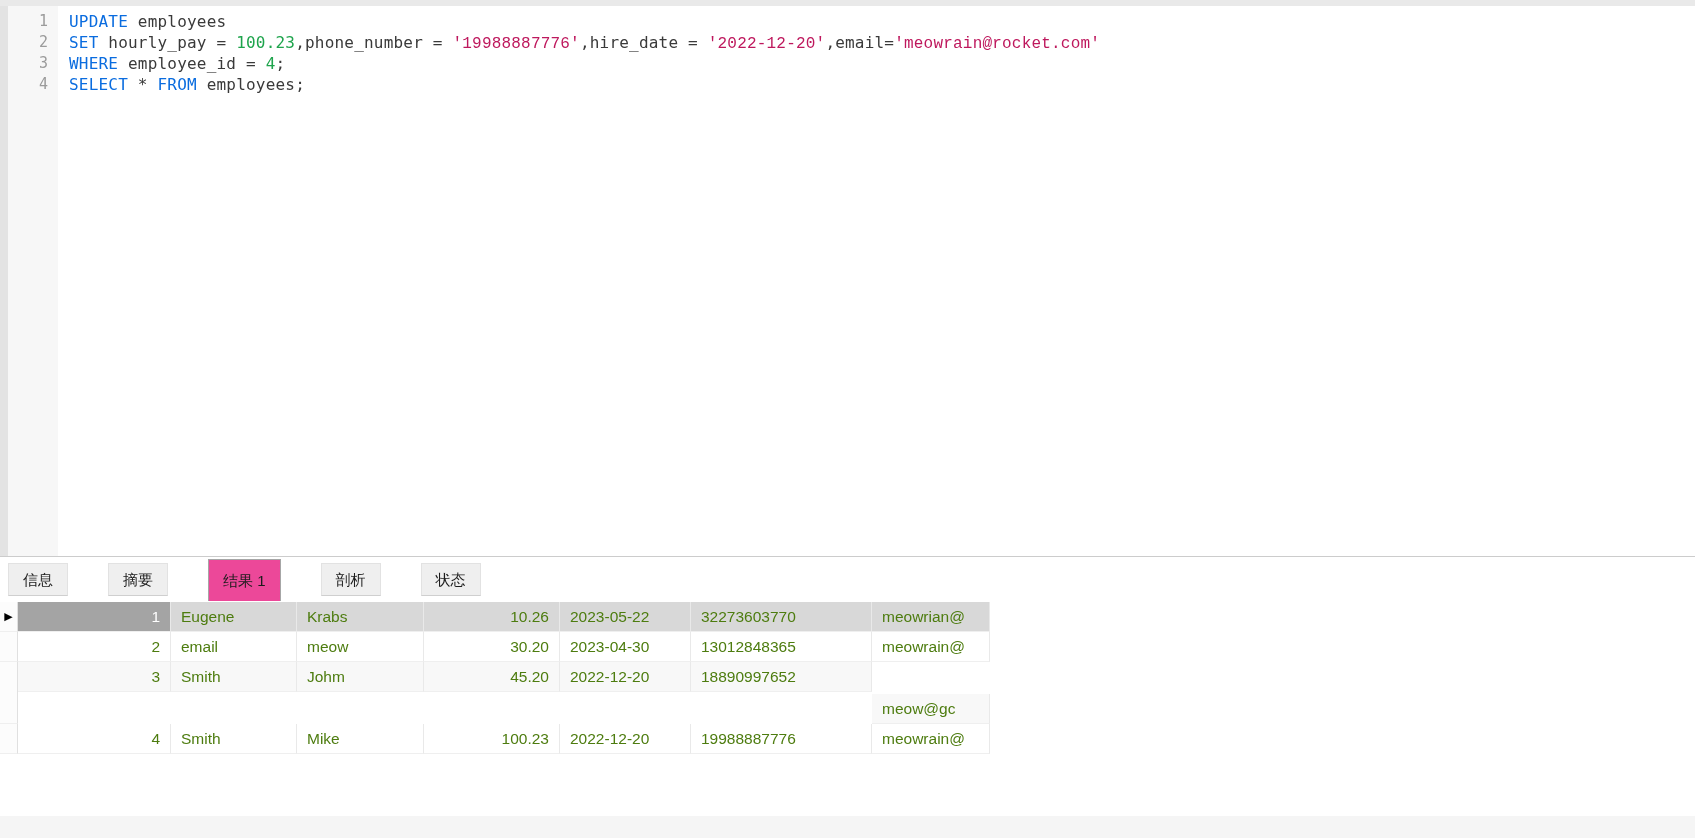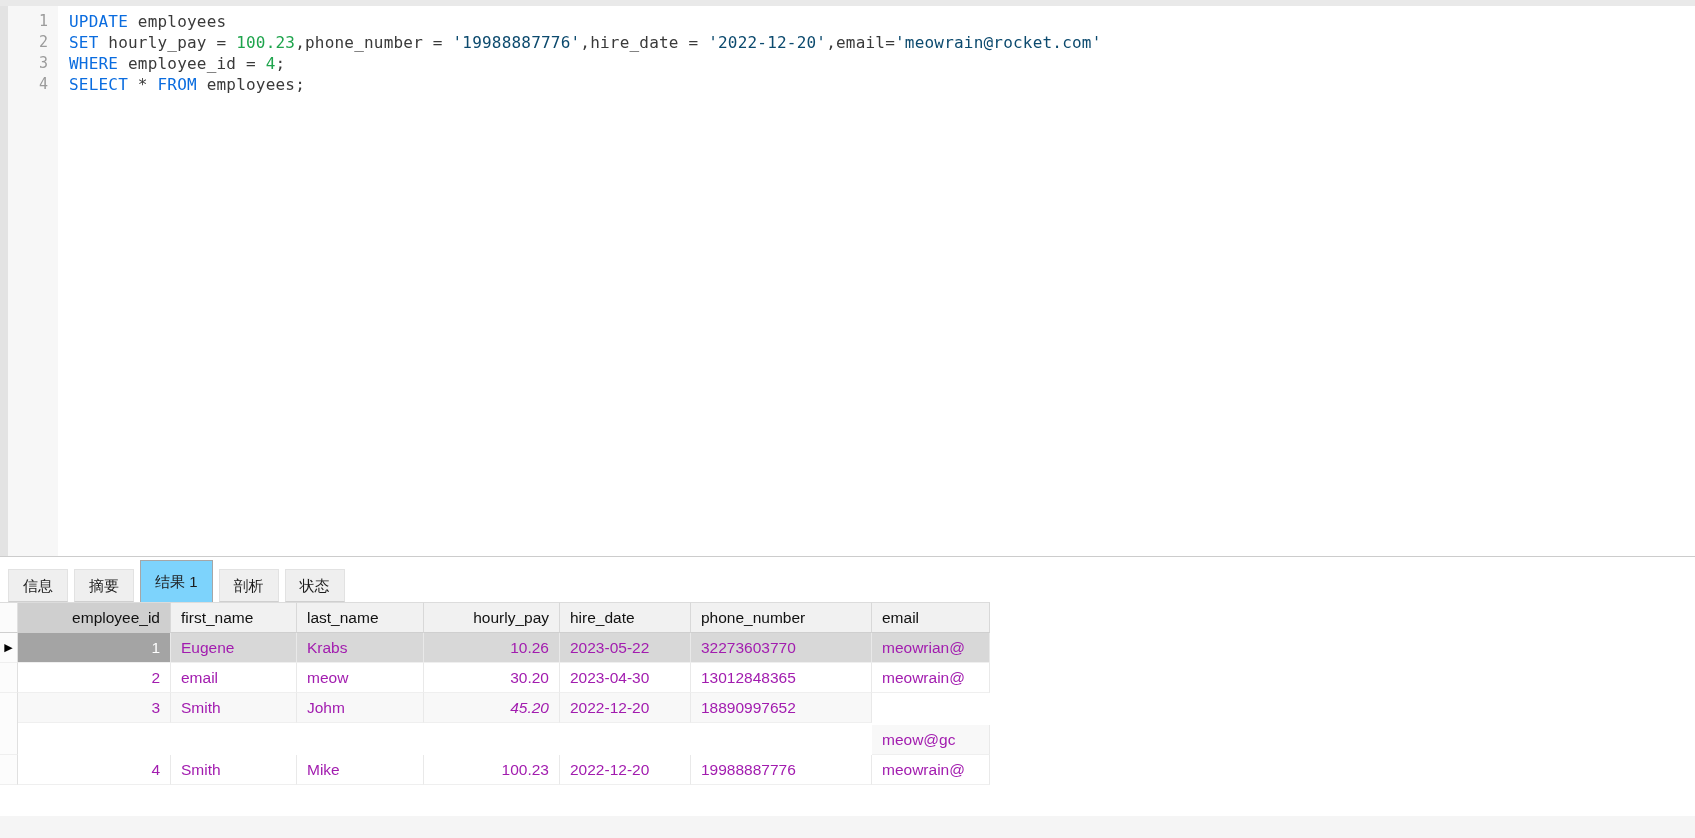--- a/index.html
+++ b/index.html
@@ -18,41 +18,41 @@
     color:#9b9b9b; font-family:"DejaVu Sans Mono","Liberation Mono",monospace; font-size:15px;
   }
   .code {
     flex:1; padding:5px 0 0 11px; white-space:pre;
     font-family:"DejaVu Sans Mono","Liberation Mono",monospace;
     font-size:16px; line-height:21px; letter-spacing:0.2px; color:#3a3a3a;
   }
   .code .line { height:21px; }
   .code .kw  { color:#0a6cdf; }
   .code .num { color:#1ea44c; }
-  .code .str { color:#0c4a6e; }
+  .code .str { color:#be185d;font-family:Liberation Mono, monospace; }
   
   .divider { position:absolute; left:0; top:556px; width:100%; height:1px; background:#cccccc; }
   .tabbar { position:absolute; left:0; top:557px; width:100%; height:45px; background:#ffffff; }
-  .tabs-inner { display:flex; align-items:flex-end; height:100%; padding-left:8px; }
+  .tabs-inner { display:flex; align-items:center; height:100%; padding-left:8px;gap:34px; }
   .tab {
     height:33px; line-height:32px; padding:0 14px; margin-right:6px;
     background:#efefef; border:1px solid #e2e2e2; border-bottom:1px solid #cfcfcf;
     font-size:15px; color:#1c1c1c; white-space:nowrap; cursor:default;
   }
   .tab.active {
-    height:42px; line-height:41px; background:#7dd3fc;
+    height:42px; line-height:41px; background:#ec4899;
     border:1px solid #a6a6a6; border-bottom:none; position:relative; z-index:2;
   }
   
   .grid { position:absolute; left:0; top:602px; }
   .grid-row { display:flex; }
   .cell {
     height:30px; line-height:29px; padding:0 10px;
     border-right:1px solid #e9e9e9; border-bottom:1px solid #efefef;
-    font-size:15.5px; color:#a21caf; white-space:nowrap; overflow:hidden;
+    font-size:15.5px; color:#4d7c0f; white-space:nowrap; overflow:hidden;
   }
   .header-row .cell {
     height:31px; line-height:30px; background:#f1f1f1; color:#111111;
     border-top:1px solid #dcdcdc; border-right:1px solid #d8d8d8; border-bottom:1px solid #cfcfcf;
   }
   .header-row .cell.sel-col { background:#cfcfcf; }
   .marker-cell {
     width:18px; padding:0; background:#fcfcfc;
     border-right:1px solid #e0e0e0; border-bottom:1px solid #efefef;
     text-align:center; line-height:29px; font-size:11px; color:#000000;
@@ -87,30 +87,20 @@
     <div class="tabs-inner" id="tabs">
         <div class="tab">信息</div>
         <div class="tab">摘要</div>
         <div class="tab active">结果 1</div>
         <div class="tab">剖析</div>
         <div class="tab">状态</div>
       </div>
   </div>
 
   <div class="grid" id="grid">
-      <div class="grid-row header-row">
-        <div class="marker-cell"></div>
-        <div class="cell sel-col align-right" style="width: 153px;">employee_id</div>
-        <div class="cell" style="width: 126px;">first_name</div>
-        <div class="cell" style="width: 127px;">last_name</div>
-        <div class="cell align-right" style="width: 136px;">hourly_pay</div>
-        <div class="cell" style="width: 131px;">hire_date</div>
-        <div class="cell" style="width: 181px;">phone_number</div>
-        <div class="cell" style="width: 118px;">email</div>
-      </div>
       <div class="grid-row row sel">
         <div class="marker-cell">▶</div>
         <div class="cell id-cell align-right" style="width: 153px;">1</div>
         <div class="cell" style="width: 126px;">Eugene</div>
         <div class="cell" style="width: 127px;">Krabs</div>
         <div class="cell align-right" style="width: 136px;">10.26</div>
         <div class="cell" style="width: 131px;">2023-05-22</div>
         <div class="cell" style="width: 181px;">32273603770</div>
         <div class="cell" style="width: 118px;">meowrian@</div>
       </div>
@@ -122,21 +112,21 @@
         <div class="cell align-right" style="width: 136px;">30.20</div>
         <div class="cell" style="width: 131px;">2023-04-30</div>
         <div class="cell" style="width: 181px;">13012848365</div>
         <div class="cell" style="width: 118px;">meowrain@</div>
       </div>
       <div class="grid-row row stripe">
         <div class="marker-cell"></div>
         <div class="cell id-cell align-right" style="width: 153px;">3</div>
         <div class="cell" style="width: 126px;">Smith</div>
         <div class="cell" style="width: 127px;">Johm</div>
-        <div class="cell align-right" style="width: 136px; font-style: italic;">45.20</div>
+        <div class="cell align-right" style="width: 136px;">45.20</div>
         <div class="cell" style="width: 131px;">2022-12-20</div>
         <div class="cell" style="width: 181px;">18890997652</div>
         <div class="cell" style="width: 118px; margin-top: 32px;">meow@gc</div>
       </div>
       <div class="grid-row row">
         <div class="marker-cell"></div>
         <div class="cell id-cell align-right" style="width: 153px;">4</div>
         <div class="cell" style="width: 126px;">Smith</div>
         <div class="cell" style="width: 127px;">Mike</div>
         <div class="cell align-right" style="width: 136px;">100.23</div>

